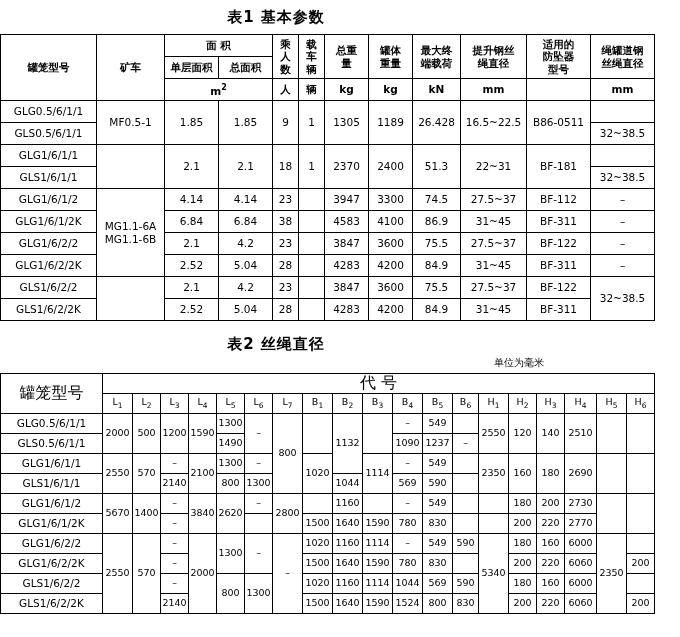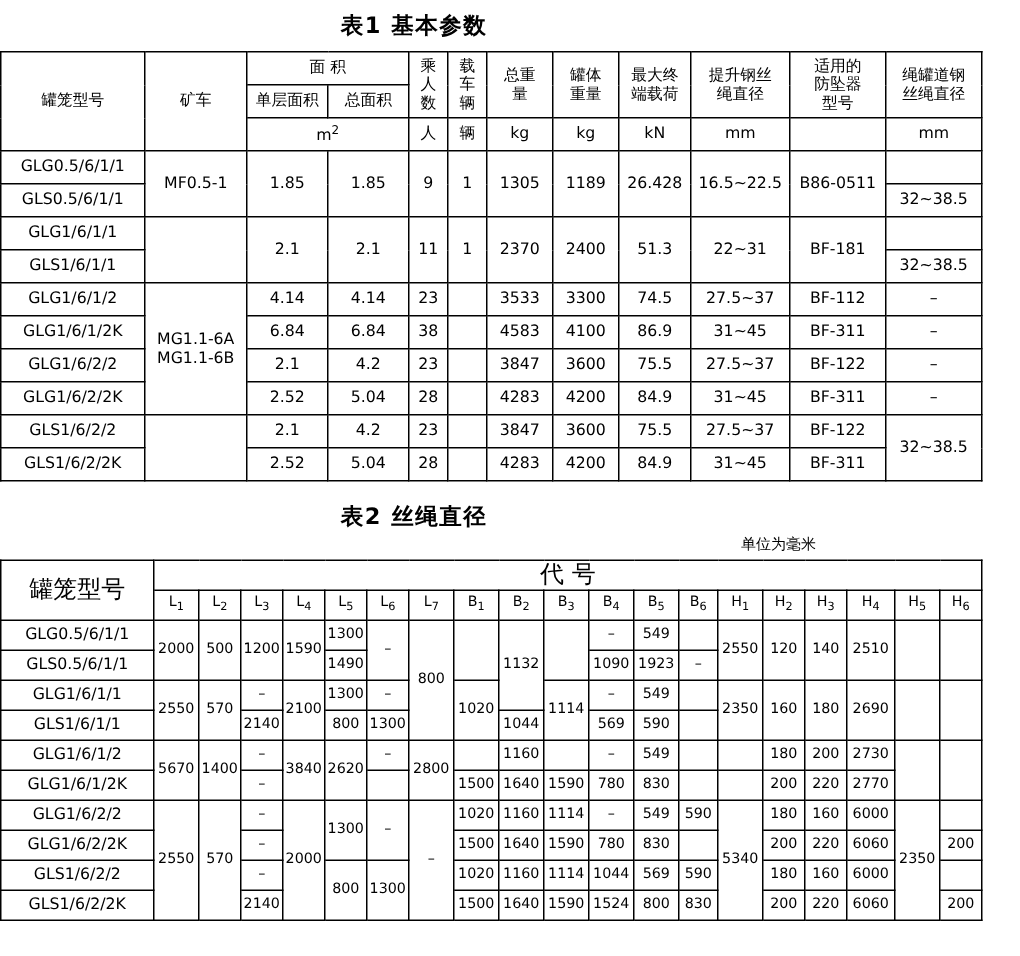--- a/index.html
+++ b/index.html
@@ -48,21 +48,21 @@
   }
   
   #t1 {
     width: 654px;
   }
   #t1 td, #t1 th {
     height: 21px;
   }
   #t1 .hdr {
     font-size: 10.5px;
-    font-weight: normal;
+    font-weight: bold;
   }
   #t1 .rowcell {
     font-size: 10.5px;
   }
   #t1 .namecell {
     font-size: 10.5px;
     white-space: nowrap;
   }
   .sup { font-size: 8px; vertical-align: super; }
 
@@ -149,42 +149,42 @@
       <tr>
         <td class="namecell">GLS0.5/6/1/1</td>
         <td class="rowcell">32~38.5</td>
       </tr>
 
       <tr>
         <td class="namecell">GLG1/6/1/1</td>
         <td class="rowcell" rowspan="2"></td>
         <td class="rowcell" rowspan="2">2.1</td>
         <td class="rowcell" rowspan="2">2.1</td>
-        <td class="rowcell" rowspan="2">11</td>
+        <td class="rowcell" rowspan="2">18</td>
         <td class="rowcell" rowspan="2">1</td>
         <td class="rowcell" rowspan="2">2370</td>
         <td class="rowcell" rowspan="2">2400</td>
         <td class="rowcell" rowspan="2">51.3</td>
         <td class="rowcell" rowspan="2">22~31</td>
         <td class="rowcell" rowspan="2">BF-181</td>
         <td class="rowcell"></td>
       </tr>
       <tr>
         <td class="namecell">GLS1/6/1/1</td>
         <td class="rowcell">32~38.5</td>
       </tr>
 
       <tr>
         <td class="namecell">GLG1/6/1/2</td>
         <td class="rowcell" rowspan="4">MG1.1-6A<br>MG1.1-6B</td>
         <td class="rowcell">4.14</td>
         <td class="rowcell">4.14</td>
         <td class="rowcell">23</td>
         <td class="rowcell"></td>
-        <td class="rowcell">3533</td>
+        <td class="rowcell">3947</td>
         <td class="rowcell">3300</td>
         <td class="rowcell">74.5</td>
         <td class="rowcell">27.5~37</td>
         <td class="rowcell">BF-112</td>
         <td class="rowcell dash">–</td>
       </tr>
       <tr>
         <td class="namecell">GLG1/6/1/2K</td>
         <td class="rowcell">6.84</td>
         <td class="rowcell">6.84</td>
@@ -326,21 +326,21 @@
         <td rowspan="2">140</td>
         <td rowspan="2">2510</td>
         <td rowspan="2"></td>
         <td rowspan="2"></td>
       </tr>
 
       <tr>
         <td class="namecell">GLS0.5/6/1/1</td>
         <td>1490</td>
         <td>1090</td>
-        <td>1923</td>
+        <td>1237</td>
         <td class="dash">–</td>
       </tr>
 
       <tr>
         <td class="namecell">GLG1/6/1/1</td>
         <td rowspan="2">2550</td>
         <td rowspan="2">570</td>
         <td class="dash">–</td>
         <td rowspan="2">2100</td>
         <td>1300</td>

